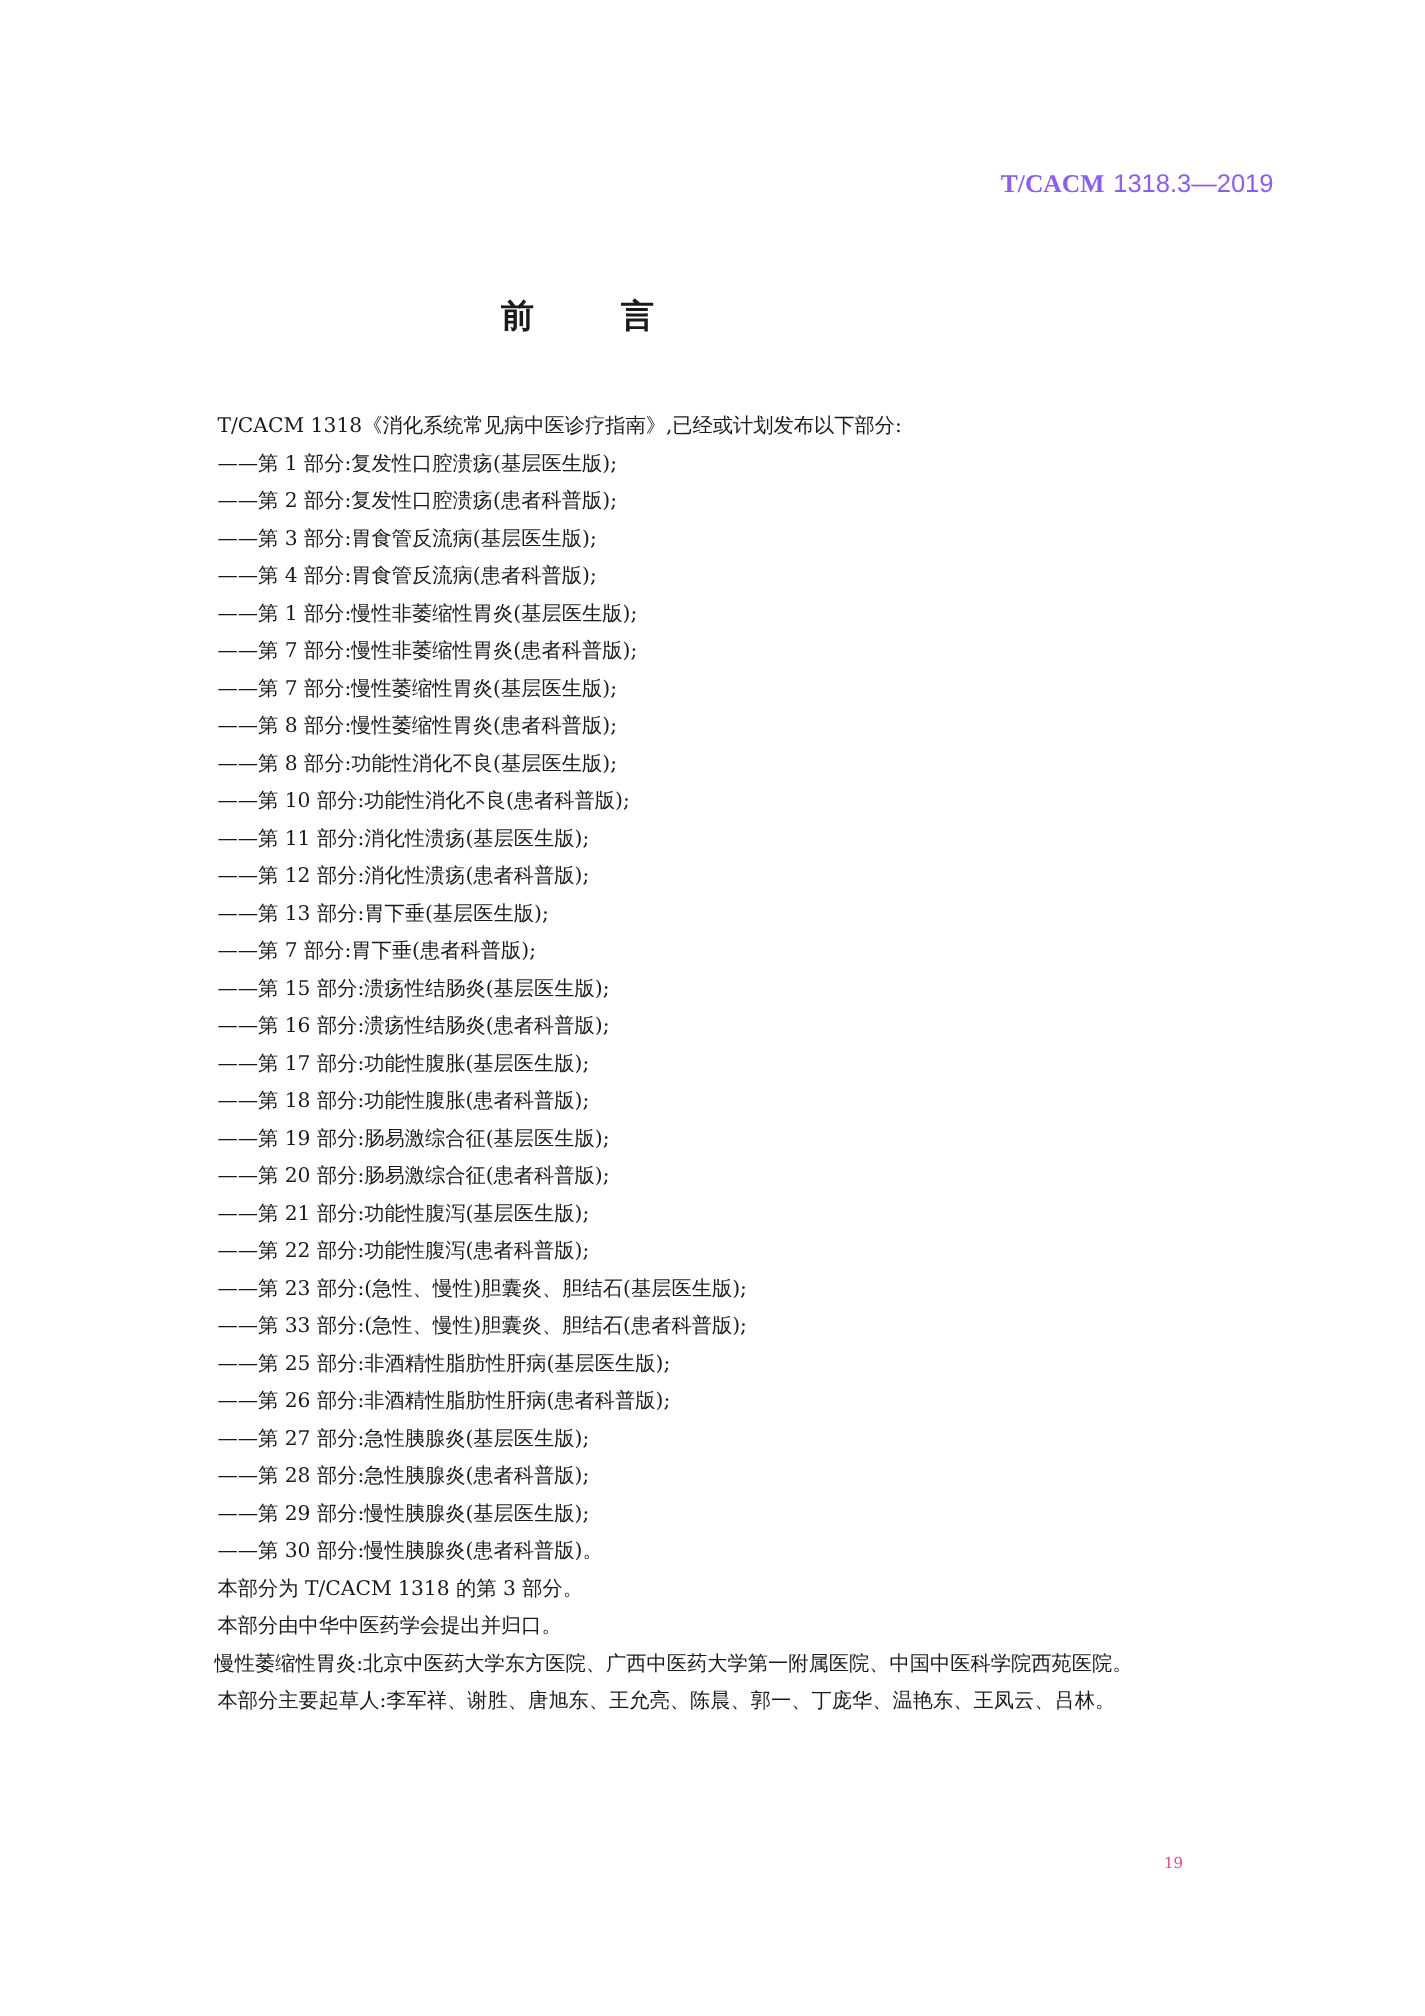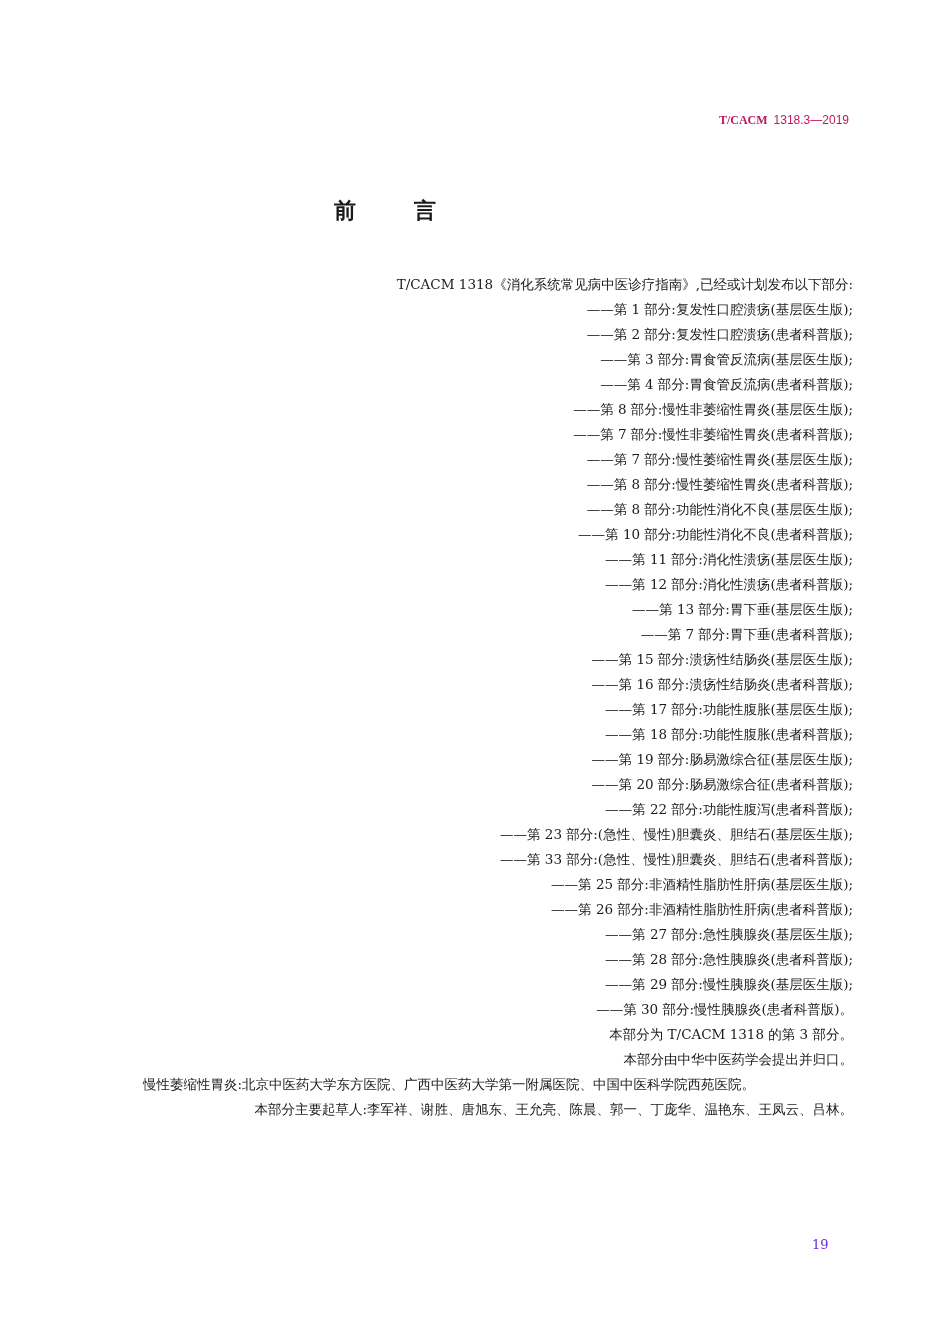--- a/index.html
+++ b/index.html
@@ -1,64 +1,65 @@
 <!DOCTYPE html>
 <html><head>
   <meta charset="utf-8">
   <style>
     html, body { margin: 0; padding: 0; background: #ffffff; }
     body { width: 950px; height: 1344px; position: relative; overflow: hidden;
            font-family: "DejaVu Serif", "Liberation Serif", serif; color: #1a1a1a; }
-    .header-code { position: absolute; top: 113px; right: 101px; font-size: 12px; color: #be185d; }
+    .header-code { position: absolute; top: 113px; right: 101px; font-size: 17px; color: #8b5cf6; }
     .header-code .bold { font-weight: bold; font-family: "Liberation Serif", serif; }
     .header-code .num { font-family: "Liberation Sans", sans-serif; margin-left: 6px; }
     .title { position: absolute; top: 196px; left: 0; width: 770px; text-align: center;
              font-size: 22px; font-weight: bold; font-family: "DejaVu Sans", sans-serif; letter-spacing: 0; }
     .title span { display: inline-block; }
     .title .gap { width: 58px; }
     .body { position: absolute; top: 272px; left: 113px; width: 740px; font-size: 13.5px; }
-    .line { height: 25px; line-height: 25px; white-space: nowrap; text-align: right; }
+    .line { height: 25px; line-height: 25px; white-space: nowrap; }
     .indent { padding-left: 32px; }
     .wrap { white-space: normal; line-height: 25px; text-indent: 32px; }
-    .page-num { position: absolute; top: 1237px; left: 812px; font-size: 13px; color: #6d28d9; }
+    .page-num { position: absolute; top: 1237px; left: 776px; font-size: 10px; color: #ec4899; }
   </style>
 </head>
 <body>
 
 <div class="header-code">
   <span class="bold">T/CACM</span><span class="num">1318.3—2019</span>
 </div>
 
 <div class="title">
   <span>前</span><span class="gap"></span><span>言</span>
 </div>
 
 <div class="body">
   <div class="line indent">T/CACM 1318《消化系统常见病中医诊疗指南》,已经或计划发布以下部分:</div>
   <div>
     <div class="line indent">——第 1 部分:复发性口腔溃疡(基层医生版);</div>
     <div class="line indent">——第 2 部分:复发性口腔溃疡(患者科普版);</div>
     <div class="line indent">——第 3 部分:胃食管反流病(基层医生版);</div>
     <div class="line indent">——第 4 部分:胃食管反流病(患者科普版);</div>
-    <div class="line indent">——第 8 部分:慢性非萎缩性胃炎(基层医生版);</div>
+    <div class="line indent">——第 1 部分:慢性非萎缩性胃炎(基层医生版);</div>
     <div class="line indent">——第 7 部分:慢性非萎缩性胃炎(患者科普版);</div>
     <div class="line indent">——第 7 部分:慢性萎缩性胃炎(基层医生版);</div>
     <div class="line indent">——第 8 部分:慢性萎缩性胃炎(患者科普版);</div>
     <div class="line indent">——第 8 部分:功能性消化不良(基层医生版);</div>
     <div class="line indent">——第 10 部分:功能性消化不良(患者科普版);</div>
     <div class="line indent">——第 11 部分:消化性溃疡(基层医生版);</div>
     <div class="line indent">——第 12 部分:消化性溃疡(患者科普版);</div>
     <div class="line indent">——第 13 部分:胃下垂(基层医生版);</div>
     <div class="line indent">——第 7 部分:胃下垂(患者科普版);</div>
     <div class="line indent">——第 15 部分:溃疡性结肠炎(基层医生版);</div>
     <div class="line indent">——第 16 部分:溃疡性结肠炎(患者科普版);</div>
     <div class="line indent">——第 17 部分:功能性腹胀(基层医生版);</div>
     <div class="line indent">——第 18 部分:功能性腹胀(患者科普版);</div>
     <div class="line indent">——第 19 部分:肠易激综合征(基层医生版);</div>
     <div class="line indent">——第 20 部分:肠易激综合征(患者科普版);</div>
+    <div class="line indent">——第 21 部分:功能性腹泻(基层医生版);</div>
     <div class="line indent">——第 22 部分:功能性腹泻(患者科普版);</div>
     <div class="line indent">——第 23 部分:(急性、慢性)胆囊炎、胆结石(基层医生版);</div>
     <div class="line indent">——第 33 部分:(急性、慢性)胆囊炎、胆结石(患者科普版);</div>
     <div class="line indent">——第 25 部分:非酒精性脂肪性肝病(基层医生版);</div>
     <div class="line indent">——第 26 部分:非酒精性脂肪性肝病(患者科普版);</div>
     <div class="line indent">——第 27 部分:急性胰腺炎(基层医生版);</div>
     <div class="line indent">——第 28 部分:急性胰腺炎(患者科普版);</div>
     <div class="line indent">——第 29 部分:慢性胰腺炎(基层医生版);</div>
     <div class="line indent">——第 30 部分:慢性胰腺炎(患者科普版)。</div>
   </div>

